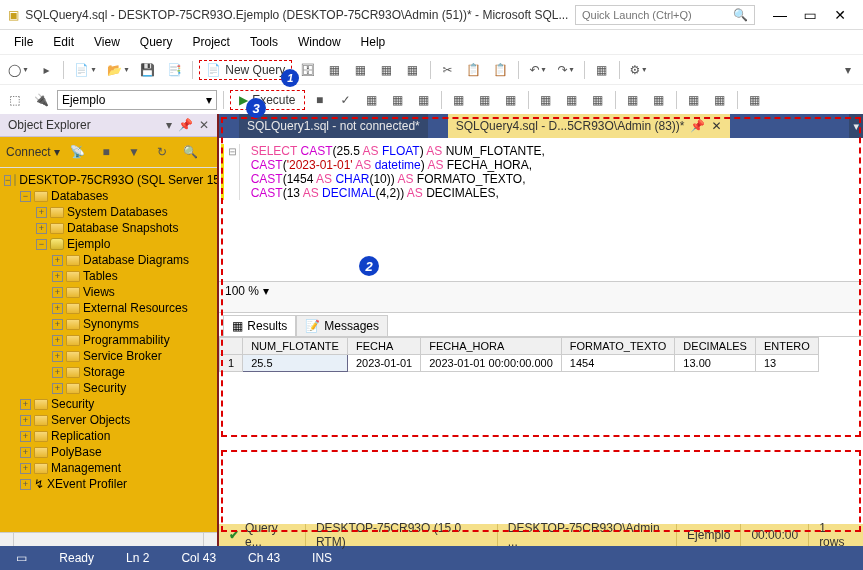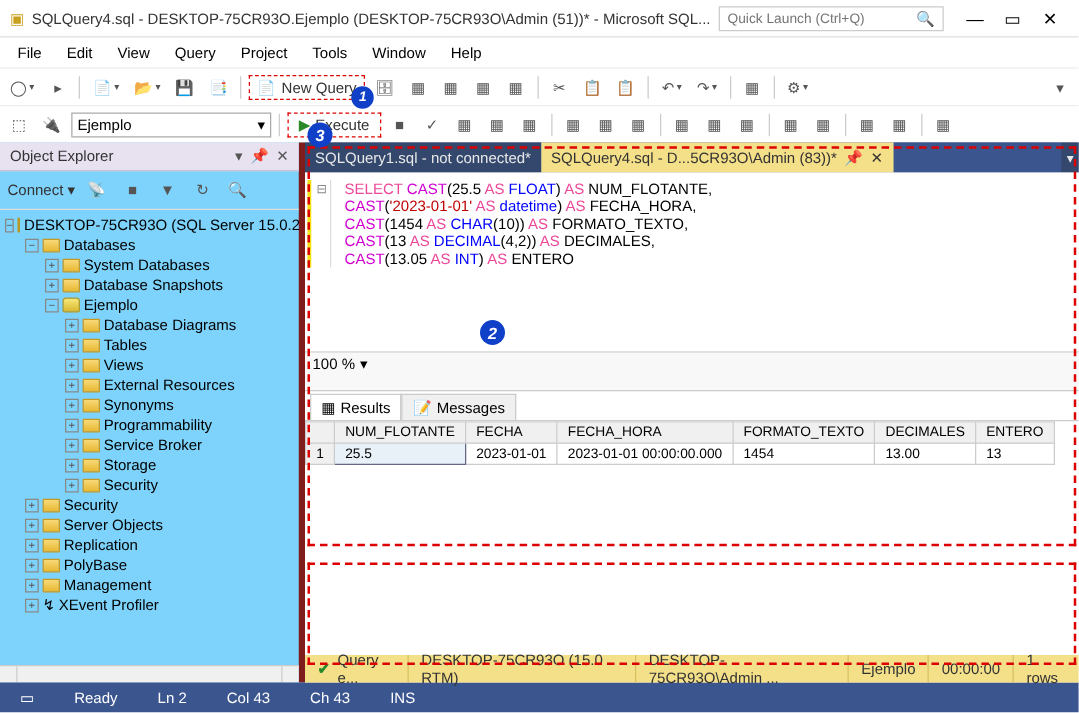--- a/index.html
+++ b/index.html
@@ -21,39 +21,39 @@
 .sep { width: 1px; height: 18px; background: #ccc; margin: 0 2px; }
 .new-query { border: 1px dashed #d00; padding: 2px 6px; display: flex; align-items: center; gap: 4px; color: #333; position:relative; }
 .callout { position: absolute; right: -8px; bottom: -8px; width:18px; height:18px; border-radius:50%; background:#1040c8; color:#fff; display:flex; align-items:center; justify-content:center; font-weight:bold; font-size:11px; font-style:italic;}
 
 .toolbar2 { height: 30px; display: flex; align-items: center; padding: 0 4px; gap: 4px; border-top: 1px solid #eee; }
 .db-combo { border: 1px solid #aaa; padding: 2px 4px; width: 160px; display: flex; justify-content: space-between; align-items: center; }
 .execute { border: 1px dashed #d00; padding: 2px 8px; display: flex; align-items: center; gap: 4px; color: #2a7; font-weight: 500; position:relative;}
 
 .main { flex: 1; display: flex; min-height: 0; }
 
-.obj-exp { width: 244px; display: flex; flex-direction: column; background: #7dd3fc; border-right: 5px solid #7f1d1d; }
+.obj-exp { width: 219px; display: flex; flex-direction: column; background: #eab308; border-right: 2px solid #7f1d1d; }
 .oe-title { background: #e8e2f0; padding: 4px 8px; display: flex; align-items: center; justify-content: space-between; color: #333; border-bottom: 1px solid #c8c0d8; }
 .oe-title .pins { display: flex; gap: 6px; font-size: 10px; color:#555;}
 .oe-connect { padding: 4px 6px; display: flex; align-items: center; gap: 6px; border-bottom: 1px solid #ddd; }
 .oe-connect .label { color: #333; }
 .oe-tree { flex: 1; overflow: auto; padding: 4px 2px; }
 .tree-row { display: flex; align-items: center; gap: 3px; padding: 1px 0; white-space: nowrap; }
 .expand { width: 11px; height: 11px; border: 1px solid #888; display: inline-flex; align-items: center; justify-content: center; font-size: 9px; line-height: 1; color:#555; }
 .folder { width: 14px; height: 11px; background: linear-gradient(#f8d878,#e8b830); border: 1px solid #c89820; border-radius: 1px; }
 .dbicon { width:14px; height:12px; background: linear-gradient(#f8e878,#d8b830); border:1px solid #b89820; border-radius: 3px 3px 2px 2px; }
 .oe-bottom { height: 14px; background:#f0f0f0; border-top:1px solid #ccc; display:flex; }
 .oe-bottom .sc-l { width:14px; border-right:1px solid #ccc;} .oe-bottom .sc-r{width:14px;border-left:1px solid #ccc;margin-left:auto;}
 
 .editor-area { flex: 1; display: flex; flex-direction: column; min-width: 0; position: relative; }
 .outline-editor { position:absolute; left:2px; right:2px; top:3px; height:320px; border:2px dashed #d00; pointer-events:none; z-index:5; }
 .outline-results { position:absolute; left:2px; right:2px; top:336px; height:82px; border:2px dashed #d00; pointer-events:none; z-index:5; }
 
 .tabbar { height: 24px; display: flex; background: #3b558f; }
-.tab { padding: 4px 8px; display: flex; align-items: center; gap: 6px; font-size: 11px; }
+.tab { padding: 4px 8px; display: flex; align-items: center; gap: 6px; font-size: 11px; margin-left: 20px; }
 .tab.inactive { background: #34486e; color: #e8e8e8; }
 .tab.active { background: #f5e08a; color: #333; }
 .tab .close { font-size: 12px; }
 .tabbar .filler { flex:1; background:#3b558f; }
 
 .code { flex: 1; background: #fff; padding: 6px 4px 6px 2px; font-family: Consolas, monospace; font-size: 13px; overflow: auto; position: relative; }
 .code-line { display: flex; }
 .gutter { width: 14px; display: flex; align-items: center; justify-content: center; color: #888; font-size: 10px; border-right: 1px solid #ddd; margin-right: 4px; flex-shrink:0;}
 .code .kw { color: #ec4899; }
 .code .str { color: #c00000; }
@@ -348,21 +348,20 @@
           <span>&nbsp;&nbsp;<span class="fn">CAST</span>(<span class="num">1454</span> <span class="kw">AS</span> <span class="ty">CHAR</span>(<span class="num">10</span>)) <span class="kw">AS</span> FORMATO_TEXTO,</span>
         </div>
       <div class="code-line">
           <span class="sideline"></span>
           <span class="gutter"></span>
           <span>&nbsp;&nbsp;<span class="fn">CAST</span>(<span class="num">13</span> <span class="kw">AS</span> <span class="ty">DECIMAL</span>(<span class="num">4</span>,<span class="num">2</span>)) <span class="kw">AS</span> DECIMALES,</span>
         </div>
       <div class="code-line">
           <span class="sideline"></span>
           <span class="gutter"></span>
-          <span>&nbsp;&nbsp;<span class="fn">CAST</span>(<span class="num">13.05</span> <span class="kw">AS</span> <span class="ty">INT</span>) <span class="kw">AS</span> ENTERO</span>
         </div>
       <div class="callout2">2</div>
     </div>
 
     <div class="zoom">
       <span>100 %</span>
       <span>▾</span>
     </div>
 
     <div class="results-tabs">

